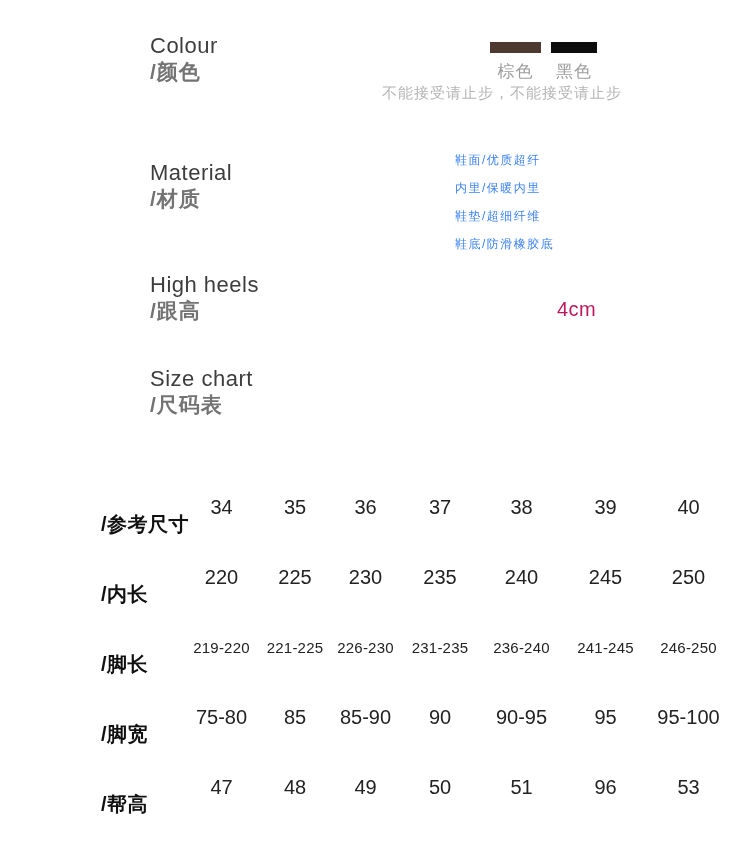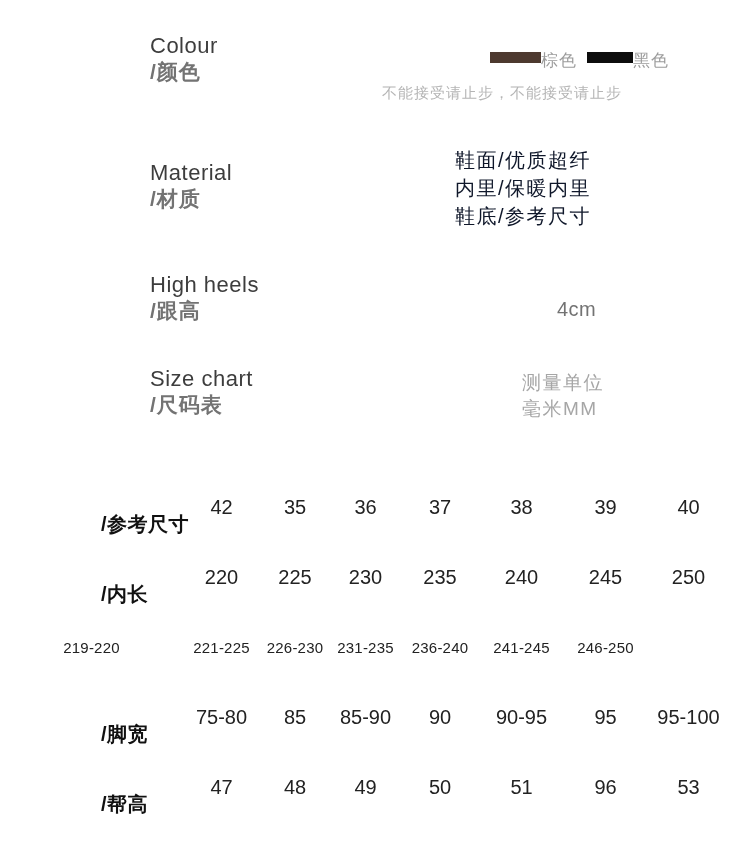--- a/index.html
+++ b/index.html
@@ -29,21 +29,21 @@
     letter-spacing: 1px;
   }
   
   .swatch-group {
     position: absolute;
     left: 490px;
     top: 42px;
     display: flex;
     gap: 10px;
   }
-  .swatch-item { display: flex; flex-direction: row; align-items: center; }
+  .swatch-item { display: flex; flex-direction: column; align-items: center; }
   .swatch-item .bar { height: 11px; }
   .swatch-item.brown .bar { width: 51px; }
   .swatch-item.black .bar { width: 46px; }
   .swatch-item .cap {
     margin-top: 7px;
     font-size: 17px;
     color: #9c9c9c;
     letter-spacing: 1px;
     white-space: nowrap;
   }
@@ -58,33 +58,33 @@
     letter-spacing: 1px;
     white-space: nowrap;
   }
   
   .material-lines {
     position: absolute;
     left: 455px;
     top: 146px;
   }
   .material-lines .line {
-    font-size: 20px;
+    font-size: 12px;
     line-height: 28px;
-    color: #0f172a;
+    color: #3b82f6;
     letter-spacing: 1.5px;
     white-space: nowrap;
   }
   
   .heel-value {
     position: absolute;
     left: 557px;
     top: 298px;
     font-size: 20px;
-    color: #737373;
+    color: #be185d;
     letter-spacing: 0.5px;
   }
   
   .size-unit {
     position: absolute;
     left: 522px;
     top: 370px;
     font-size: 19px;
     line-height: 26px;
     color: #a6a6a6;
@@ -144,65 +144,63 @@
   <div class="colour-note">不能接受请止步，不能接受请止步</div>
 
   <div class="sec-label" style="top:160px;">
     <div class="en">Material</div>
     <div class="zh">/材质</div>
   </div>
 
   <div class="material-lines">
     <div class="line">鞋面/优质超纤</div>
     <div class="line">内里/保暖内里</div>
-    <div class="line">鞋底/参考尺寸</div>
+    <div class="line">鞋垫/超细纤维</div>
+    <div class="line">鞋底/防滑橡胶底</div>
   </div>
 
   <div class="sec-label" style="top:272px;">
     <div class="en">High heels</div>
     <div class="zh">/跟高</div>
   </div>
 
   <div class="heel-value">4cm</div>
 
   <div class="sec-label" style="top:366px;">
     <div class="en">Size chart</div>
     <div class="zh">/尺码表</div>
   </div>
 
-  <div class="size-unit">
-    <div>测量单位</div>
-    <div>毫米MM</div>
-  </div>
 
   <div class="size-table">
 
     <div class="size-row">
       <div class="row-label">/参考尺寸</div>
-      <div class="cell">42</div>
+      <div class="cell">34</div>
       <div class="cell">35</div>
       <div class="cell">36</div>
       <div class="cell">37</div>
       <div class="cell">38</div>
       <div class="cell">39</div>
       <div class="cell">40</div>
     </div>
 
     <div class="size-row">
       <div class="row-label">/内长</div>
       <div class="cell">220</div>
       <div class="cell">225</div>
       <div class="cell">230</div>
       <div class="cell">235</div>
       <div class="cell">240</div>
       <div class="cell">245</div>
       <div class="cell">250</div>
     </div>
 
     <div class="size-row small">
+      <div class="row-label">/脚长</div>
       <div class="cell">219-220</div>
       <div class="cell">221-225</div>
       <div class="cell">226-230</div>
       <div class="cell">231-235</div>
       <div class="cell">236-240</div>
       <div class="cell">241-245</div>
       <div class="cell">246-250</div>
     </div>
 
     <div class="size-row">

